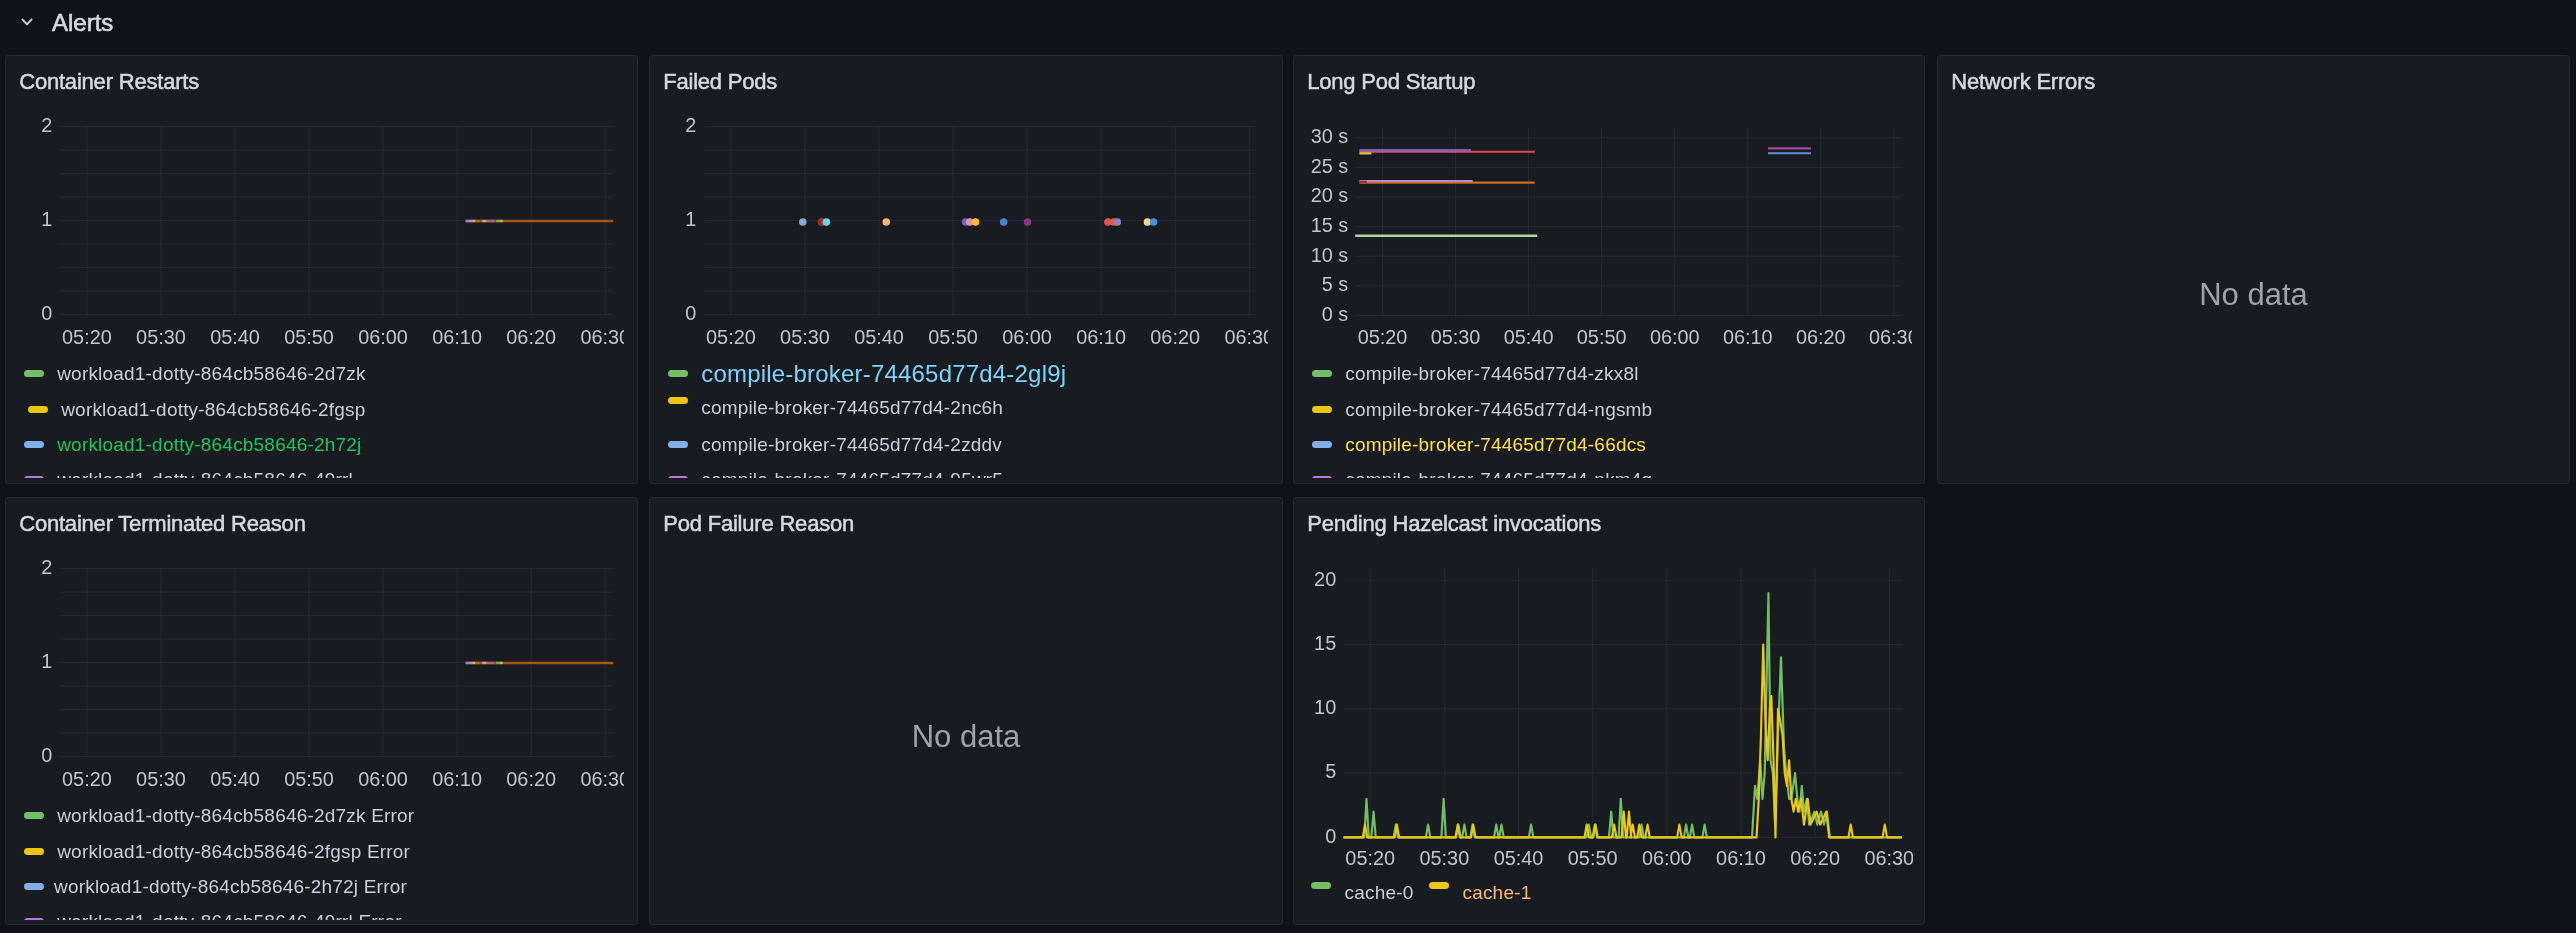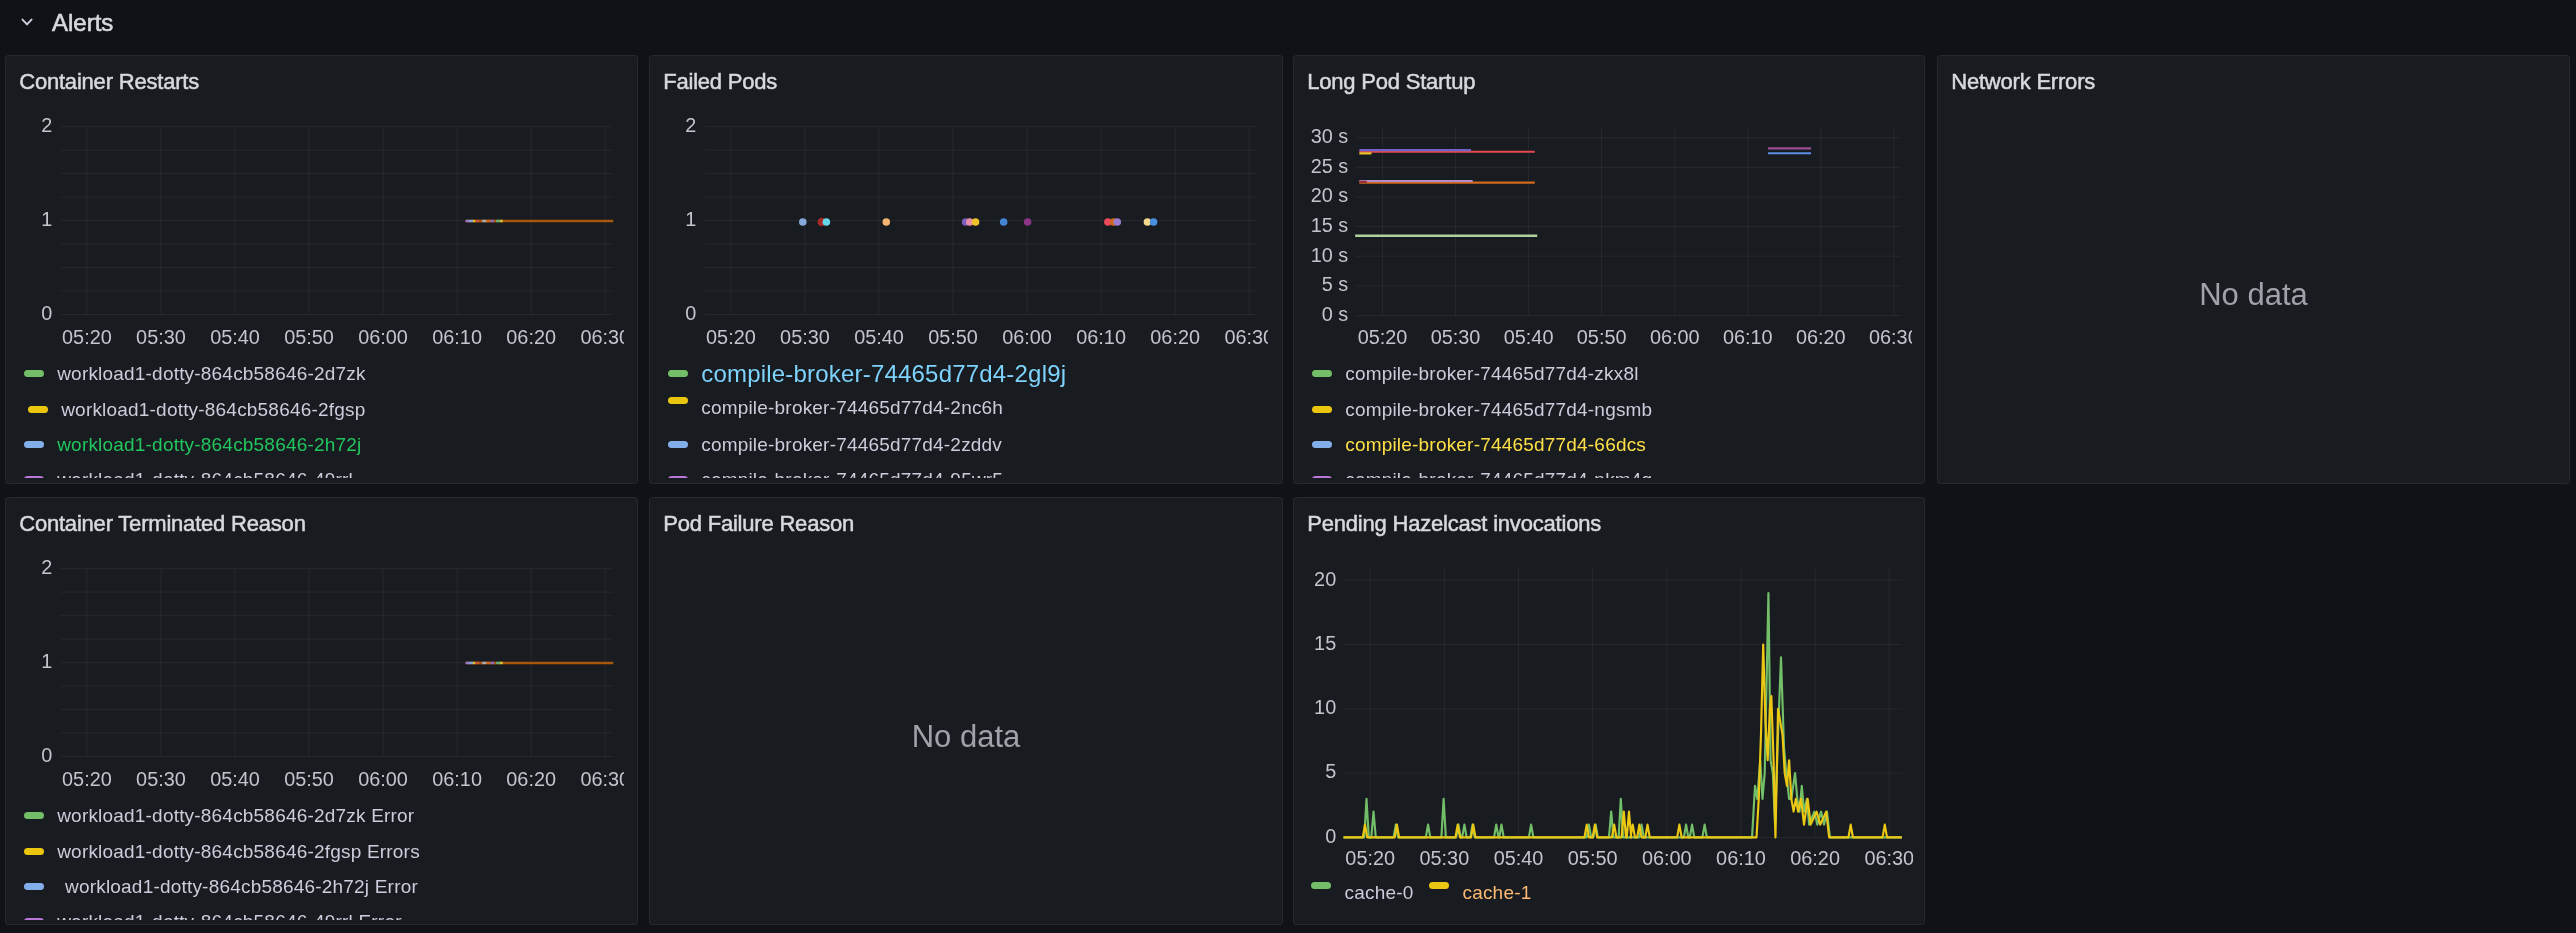--- a/index.html
+++ b/index.html
@@ -244,25 +244,25 @@
       <line x1="592.4" y1="199.3" x2="597.2" y2="199.3" stroke="#63b077" stroke-width="3" stroke-linecap="butt"></line>
       <line x1="597.2" y1="199.3" x2="600.4" y2="199.3" stroke="#d9c22e" stroke-width="3" stroke-linecap="butt"></line>
     </svg>
     <div style="position:absolute;left:0;top:302px;width:100%;height:120px;overflow:hidden">
       <div style="position:absolute;left:0;top:3.3px;height:25px;display:flex;align-items:center;white-space:nowrap">
         <span style="display:inline-block;width:20px;height:7.4px;border-radius:4.1px;background:#73bf69;margin-left:18px"></span>
         <span style="margin-left:13.2px;font-size:19px;color:#ccccdc;letter-spacing:0.2px">workload1-dotty-864cb58646-2d7zk Error</span>
       </div>
       <div style="position:absolute;left:0;top:39px;height:25px;display:flex;align-items:center;white-space:nowrap">
         <span style="display:inline-block;width:20px;height:7.4px;border-radius:4.1px;background:#eac60e;margin-left:18px"></span>
-        <span style="margin-left:13.2px;font-size:19px;color:#ccccdc;letter-spacing:0.2px">workload1-dotty-864cb58646-2fgsp Errors</span>
+        <span style="margin-left:13.2px;font-size:19px;color:#ccccdc;letter-spacing:0.2px">workload1-dotty-864cb58646-2fgsp Error</span>
       </div>
       <div style="position:absolute;left:0;top:74px;height:25px;display:flex;align-items:center;white-space:nowrap">
         <span style="display:inline-block;width:20px;height:7.4px;border-radius:4.1px;background:#82aeea;margin-left:18px"></span>
-        <span style="margin-left:21px;font-size:19px;color:#ccccdc;letter-spacing:0.2px">workload1-dotty-864cb58646-2h72j Error</span>
+        <span style="margin-left:10px;font-size:19px;color:#ccccdc;letter-spacing:0.2px">workload1-dotty-864cb58646-2h72j Error</span>
       </div>
       <div style="position:absolute;left:0;top:109px;height:25px;display:flex;align-items:center;white-space:nowrap">
         <span style="display:inline-block;width:20px;height:7.4px;border-radius:4.1px;background:#b877d9;margin-left:18px"></span>
         <span style="margin-left:13.2px;font-size:19px;color:#ccccdc;letter-spacing:0.2px">workload1-dotty-864cb58646-49rrl Error</span>
       </div>
     </div>
   </div>
 <div class="panel" style="left:649px;top:497px;width:632px;height:426px">
     <div class="ptitle">Pod Failure Reason</div>
     <div style="position:absolute;left:0;top:50px;width:100%;height:377px;display:flex;align-items:center;justify-content:center;font-size:31px;color:#9fa2aa">No data</div>

